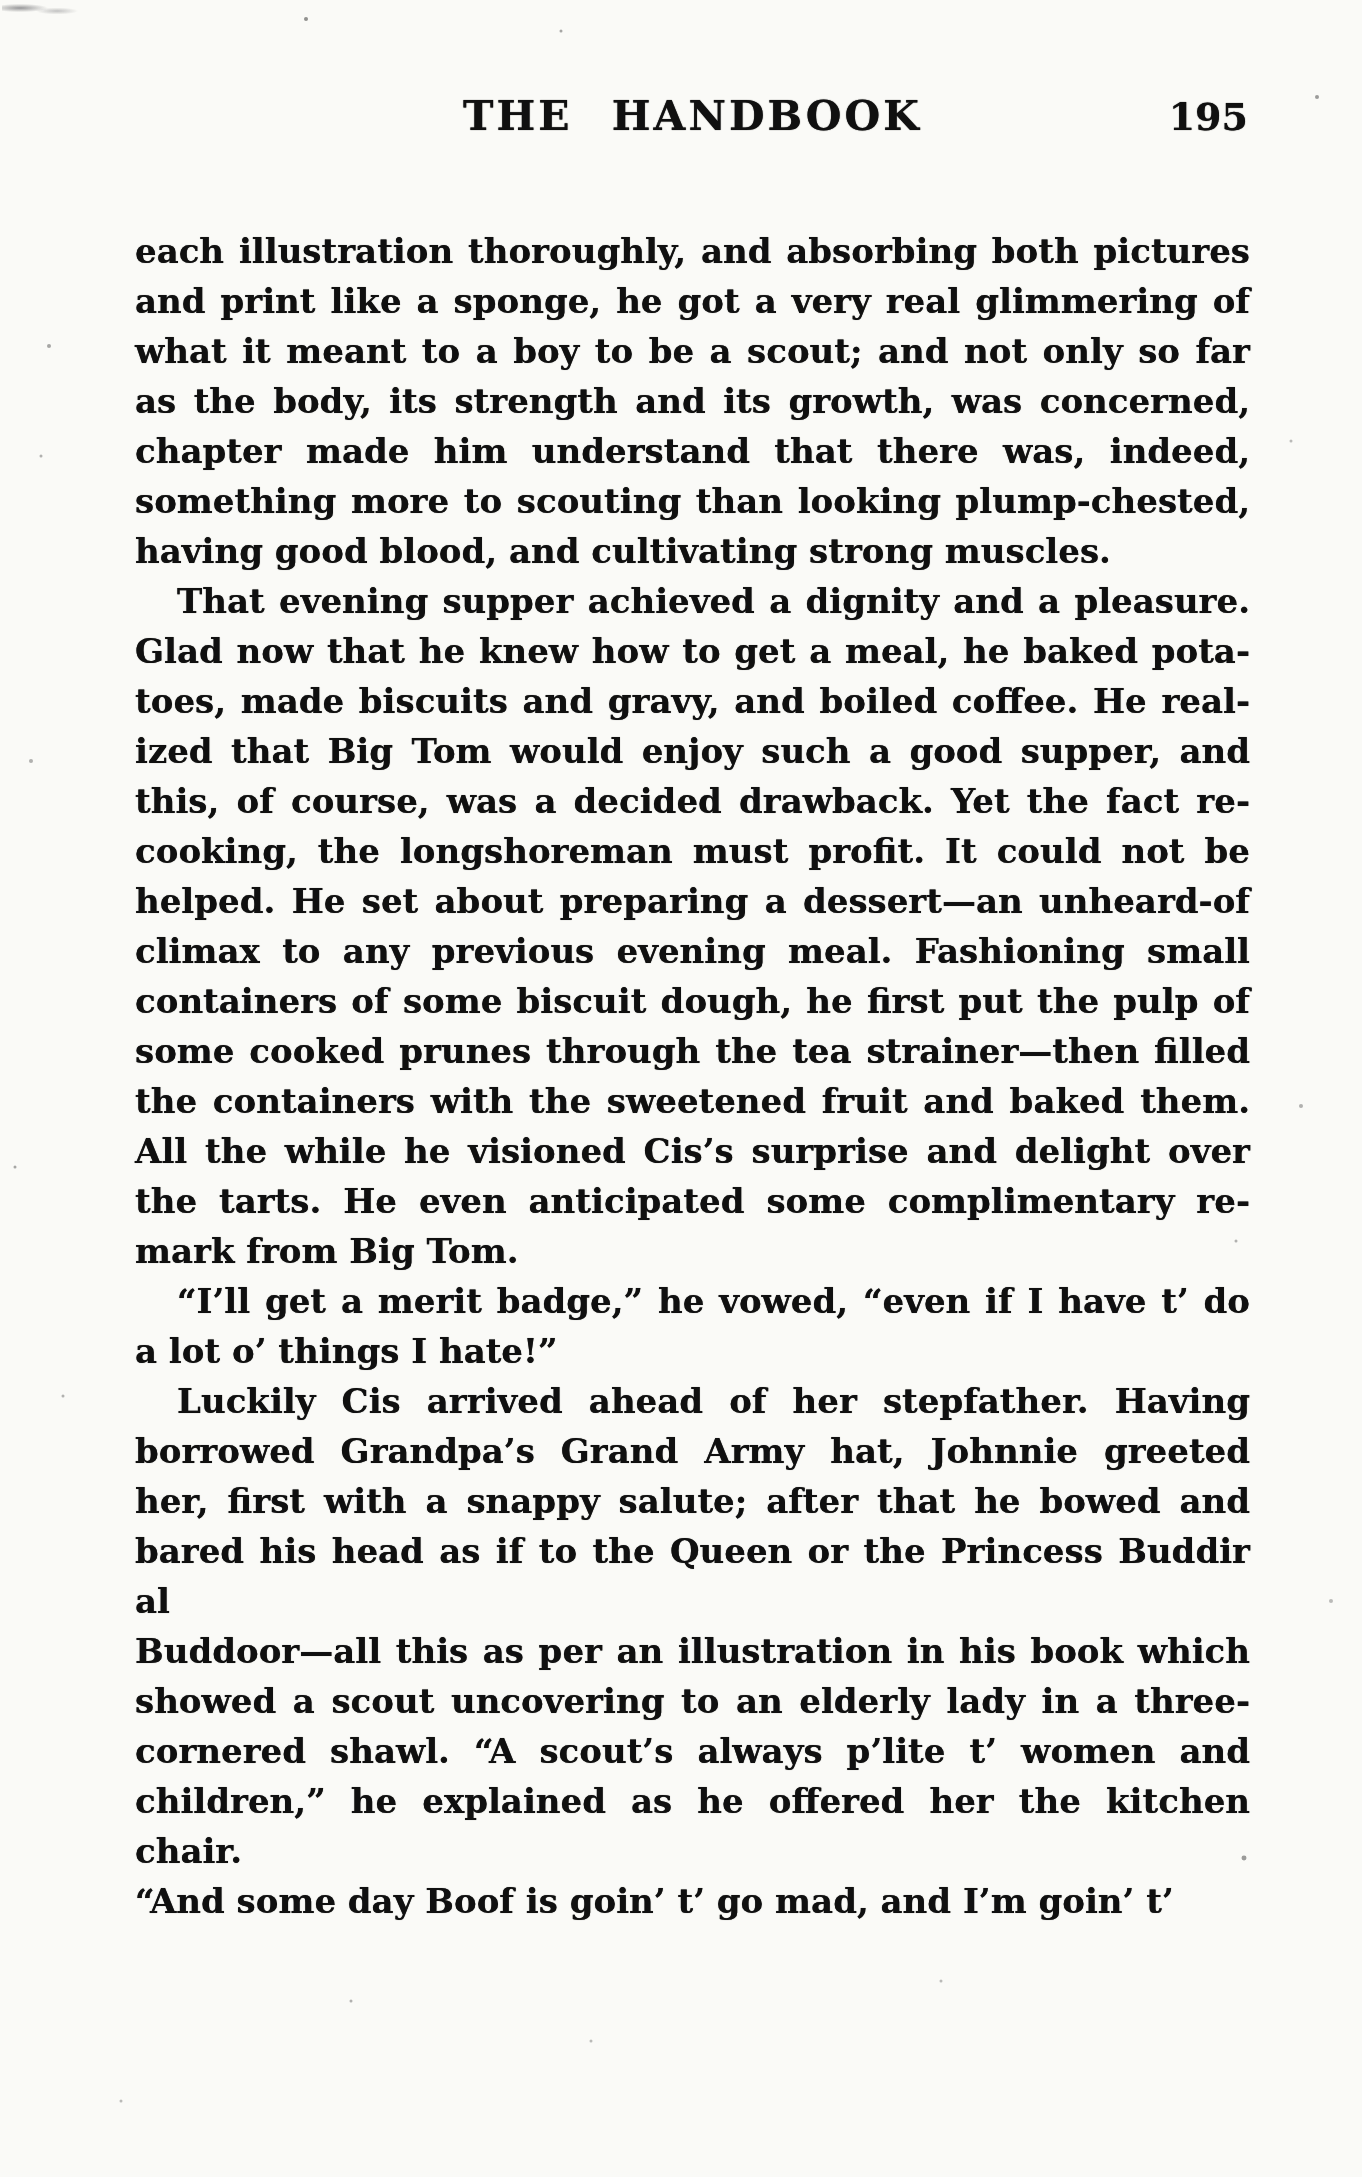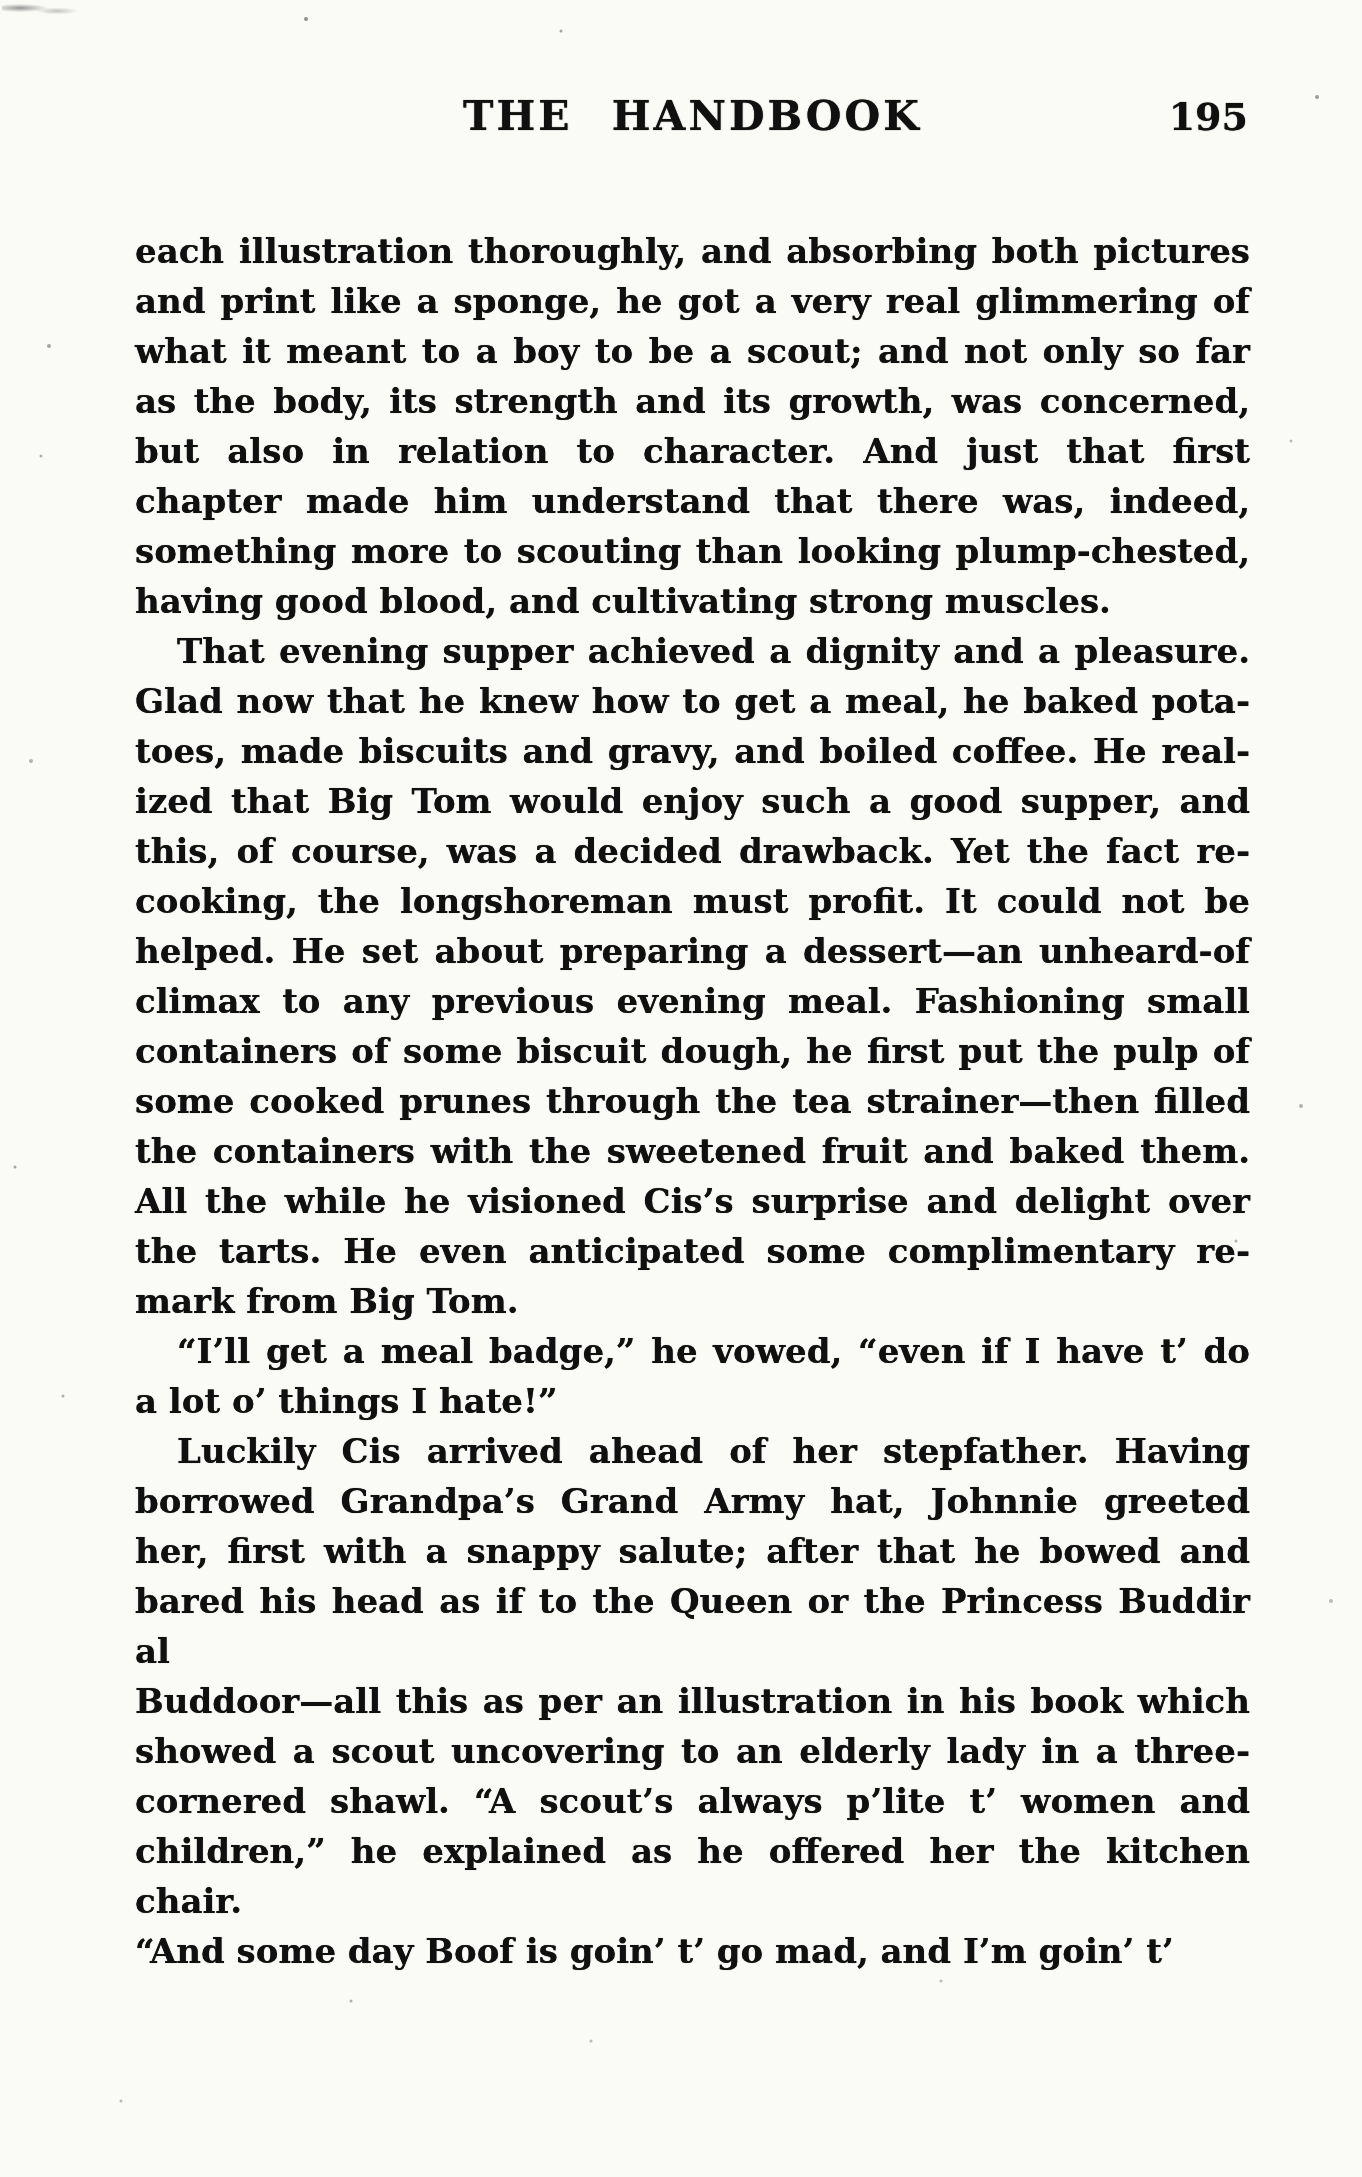--- a/index.html
+++ b/index.html
@@ -92,21 +92,20 @@
     <div class="page-title">THE HANDBOOK</div>
     <div class="page-number">195</div>
   </div>
 
   <div class="page-body">
       <div class="paragraph">
         <div class="line">each illustration thoroughly, and absorbing both pictures</div>
         <div class="line">and print like a sponge, he got a very real glimmering of</div>
         <div class="line">what it meant to a boy to be a scout; and not only so far</div>
         <div class="line">as the body, its strength and its growth, was concerned,</div>
-        <div class="line">but also in relation to character.  And just that first</div>
         <div class="line">chapter made him understand that there was, indeed,</div>
         <div class="line">something more to scouting than looking plump-chested,</div>
         <div class="line last">having good blood, and cultivating strong muscles.</div>
       </div>
       <div class="paragraph">
         <div class="line first-indent">That evening supper achieved a dignity and a pleasure.</div>
         <div class="line">Glad now that he knew how to get a meal, he baked pota-</div>
         <div class="line">toes, made biscuits and gravy, and boiled coffee.  He real-</div>
         <div class="line">ized that Big Tom would enjoy such a good supper, and</div>
         <div class="line">this, of course, was a decided drawback.  Yet the fact re-</div>
@@ -114,21 +113,21 @@
         <div class="line">helped.  He set about preparing a dessert—an unheard-of</div>
         <div class="line">climax to any previous evening meal.  Fashioning small</div>
         <div class="line">containers of some biscuit dough, he first put the pulp of</div>
         <div class="line">some cooked prunes through the tea strainer—then filled</div>
         <div class="line">the containers with the sweetened fruit and baked them.</div>
         <div class="line">All the while he visioned Cis’s surprise and delight over</div>
         <div class="line">the tarts.  He even anticipated some complimentary re-</div>
         <div class="line last">mark from Big Tom.</div>
       </div>
       <div class="paragraph">
-        <div class="line first-indent">“I’ll get a meal badge,” he vowed, “even if I have t’ do</div>
+        <div class="line first-indent">“I’ll get a merit badge,” he vowed, “even if I have t’ do</div>
         <div class="line last">a lot o’ things I hate!”</div>
       </div>
       <div class="paragraph">
         <div class="line first-indent">Luckily Cis arrived ahead of her stepfather.  Having</div>
         <div class="line">borrowed Grandpa’s Grand Army hat, Johnnie greeted</div>
         <div class="line">her, first with a snappy salute; after that he bowed and</div>
         <div class="line">bared his head as if to the Queen or the Princess Buddir al</div>
         <div class="line">Buddoor—all this as per an illustration in his book which</div>
         <div class="line">showed a scout uncovering to an elderly lady in a three-</div>
         <div class="line">cornered shawl.  “A scout’s always p’lite t’ women and</div>

